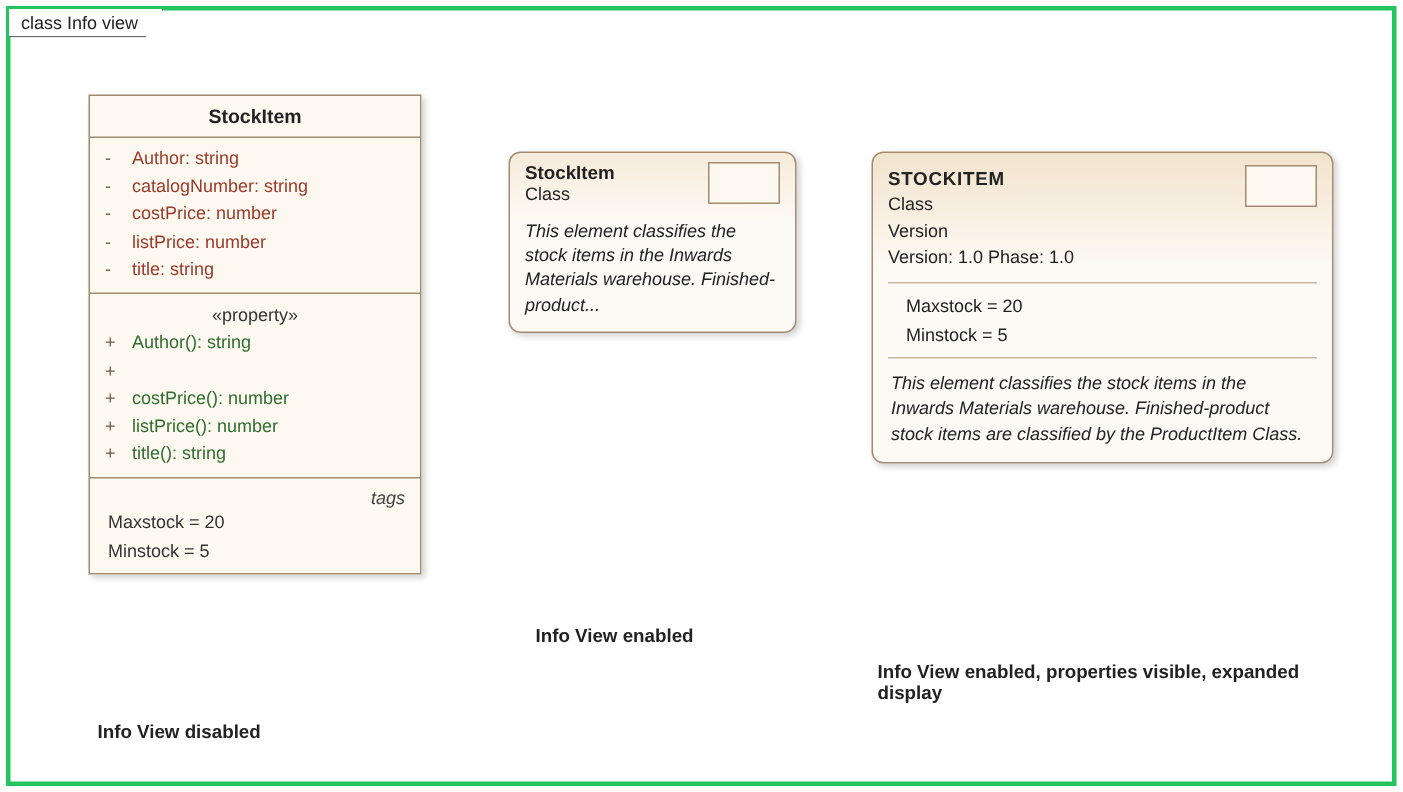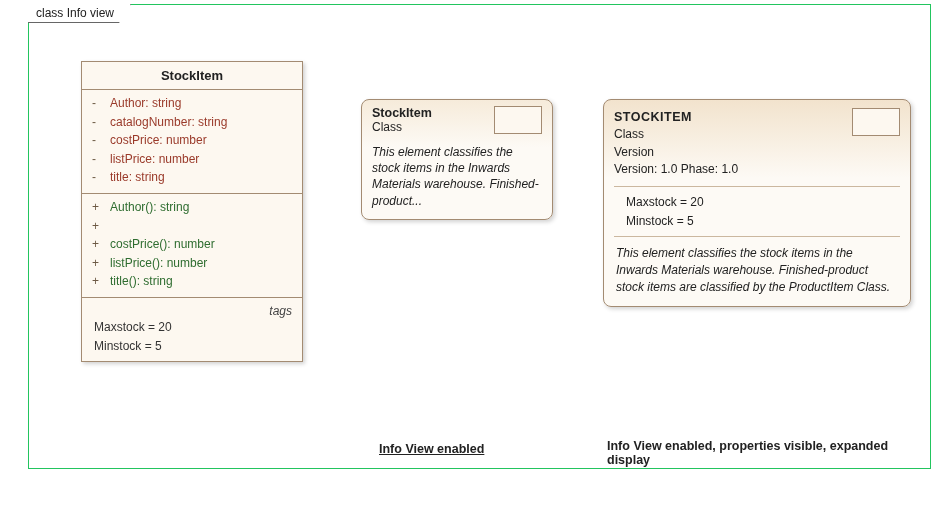--- a/index.html
+++ b/index.html
@@ -4,25 +4,24 @@
 <style>
   * { box-sizing: border-box; margin: 0; padding: 0; }
   body {
     font-family: "Segoe UI", Arial, sans-serif;
     font-size: 12px;
     color: #222;
     background: #fff;
     padding: 4px;
   }
   .frame {
-    border: 1px solid #22c55e;
+    border: 3px solid #22c55e;
     position: relative;
-    height: 465px;
+    height: 520px;
     padding: 34px 18px 18px 18px;
-    margin-left: 24px;
   }
   .frame-tab {
     position: absolute;
     top: -1px;
     left: -1px;
     border: 1px solid #666;
     border-top: none;
     border-left: none;
     padding: 2px 16px 2px 8px;
     font-size: 12px;
@@ -147,21 +146,21 @@
   }
 
   
   .caption {
     position: absolute;
     font-size: 12.5px;
     font-weight: 600;
     color: #222;
   }
   .cap1 { left: 40px;  top: 440px; }
-  .cap2 { left: 332px; top: 403px; text-decoration: underline; }
+  .cap2 { left: 332px; top: 376px; }
   .cap3 { left: 560px; top: 400px; }
 </style>
 </head>
 <body>
 
 <div class="frame">
   <div class="frame-tab">class Info view</div>
 
   <div class="stage">
 
@@ -185,20 +184,21 @@
           <span class="vis">-</span>
           <span class="attr-text">listPrice: number</span>
         </div>
         <div class="attr-row">
           <span class="vis">-</span>
           <span class="attr-text">title: string</span>
         </div>
       </div>
 
       <div class="uml-section">
+        <div class="stereotype">«property»</div>
         <div class="op-row">
           <span class="vis">+</span>
           <span class="op-text">Author(): string</span>
         </div>
         <div class="op-row">
           <span class="vis">+</span>
         </div>
         <div class="op-row">
           <span class="vis">+</span>
           <span class="op-text">costPrice(): number</span>

